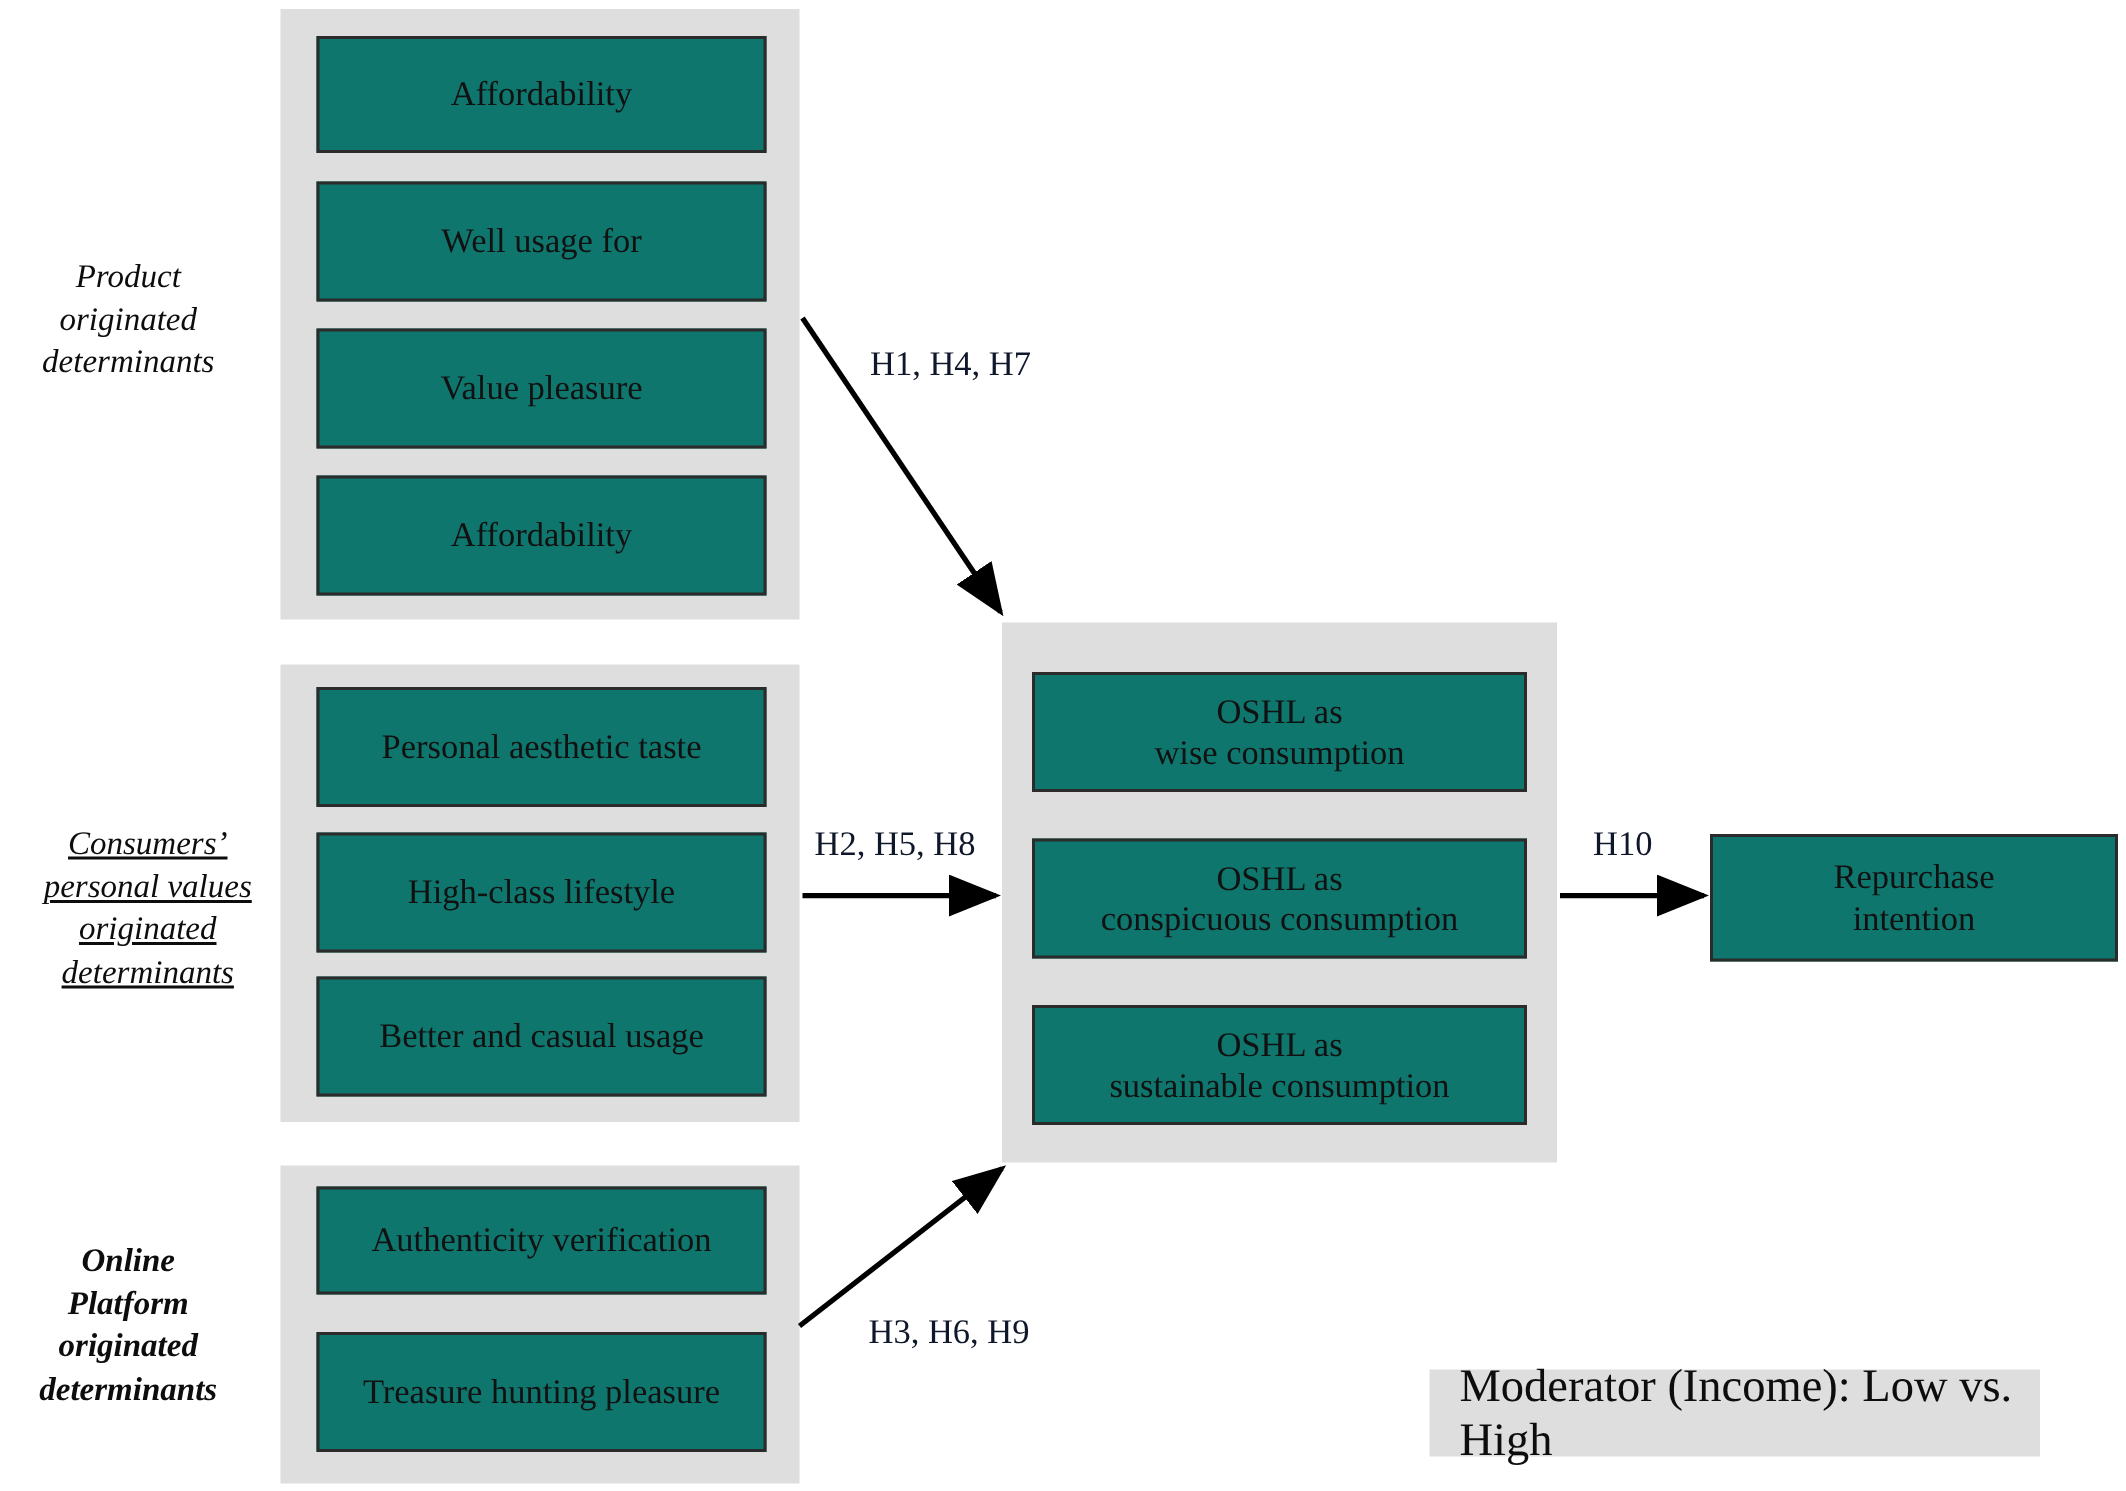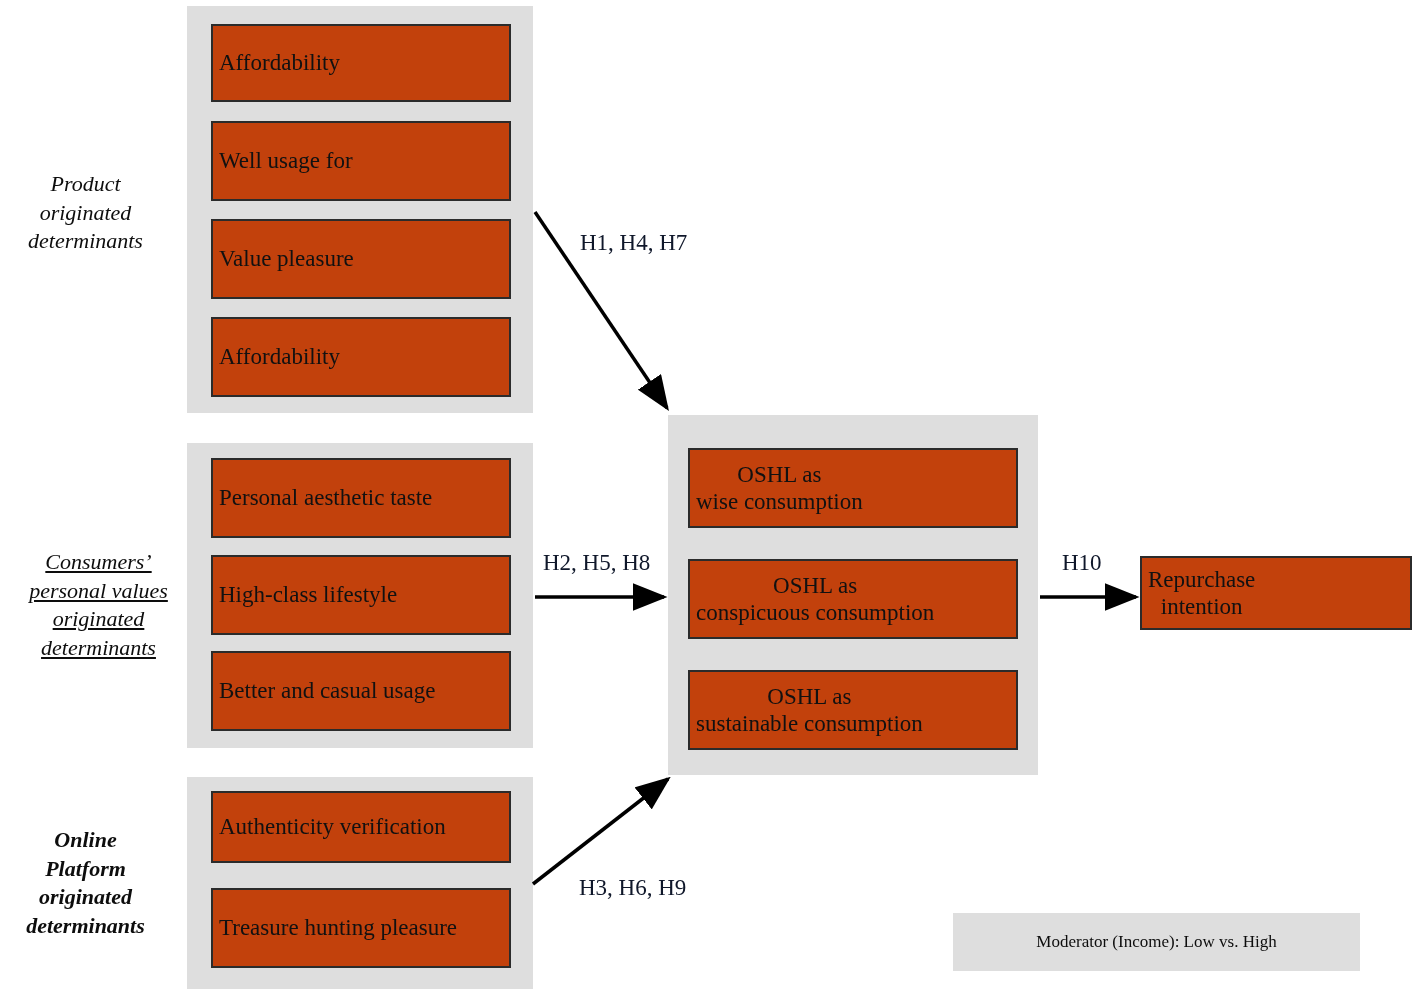--- a/index.html
+++ b/index.html
@@ -22,25 +22,26 @@
   
   .group-panel {
     position: absolute;
     background: #dedede;
     box-sizing: border-box;
   }
 
   
   .node-box {
     position: absolute;
-    background: #c2410c;
+    background: #0f766e;
     border: 2px solid #2b2b2b;
     box-sizing: border-box;
     display: flex;
     align-items: center;
+    justify-content: center;
     text-align: center;
     line-height: 1.18;
     font-size: 23px;
     color: #111111;
   }
   .node-box .node-text {
     display: block;
     white-space: pre-line;
     padding: 0 6px;
   }
@@ -64,23 +65,24 @@
     white-space: nowrap;
   }
 
   
   .moderator-banner {
     position: absolute;
     background: #dedede;
     display: flex;
     align-items: center;
     justify-content: center;
-    font-size: 17px;
+    font-size: 31px;
     color: #0d0d0d;
     box-sizing: border-box;
+    padding-left: 20px;
   }
 
   
   #arrow-layer {
     position: absolute;
     left: 0;
     top: 0;
     width: 1417px;
     height: 994px;
     pointer-events: none;
@@ -157,21 +159,21 @@
   <div class="node-box" style="left:688px; top:559px; width:330px; height:80px;">
     <span class="node-text">OSHL as
 conspicuous consumption</span>
   </div>
 
   <div class="node-box" style="left:688px; top:670px; width:330px; height:80px;">
     <span class="node-text">OSHL as
 sustainable consumption</span>
   </div>
 
-  <div class="node-box" style="left:1140px; top:556px; width:272px; height:74px;">
+  <div class="node-box" style="left:1140px; top:556px; width:272px; height:85px;">
     <span class="node-text">Repurchase
 intention</span>
   </div>
 
   <div class="moderator-banner" style="left:953px; top:913px; width:407px; height:58px;">
     <span>Moderator (Income): Low vs. High</span>
   </div>
 
   <div class="hyp-label" style="left:580px; top:230px;">H1, H4, H7</div>
 

